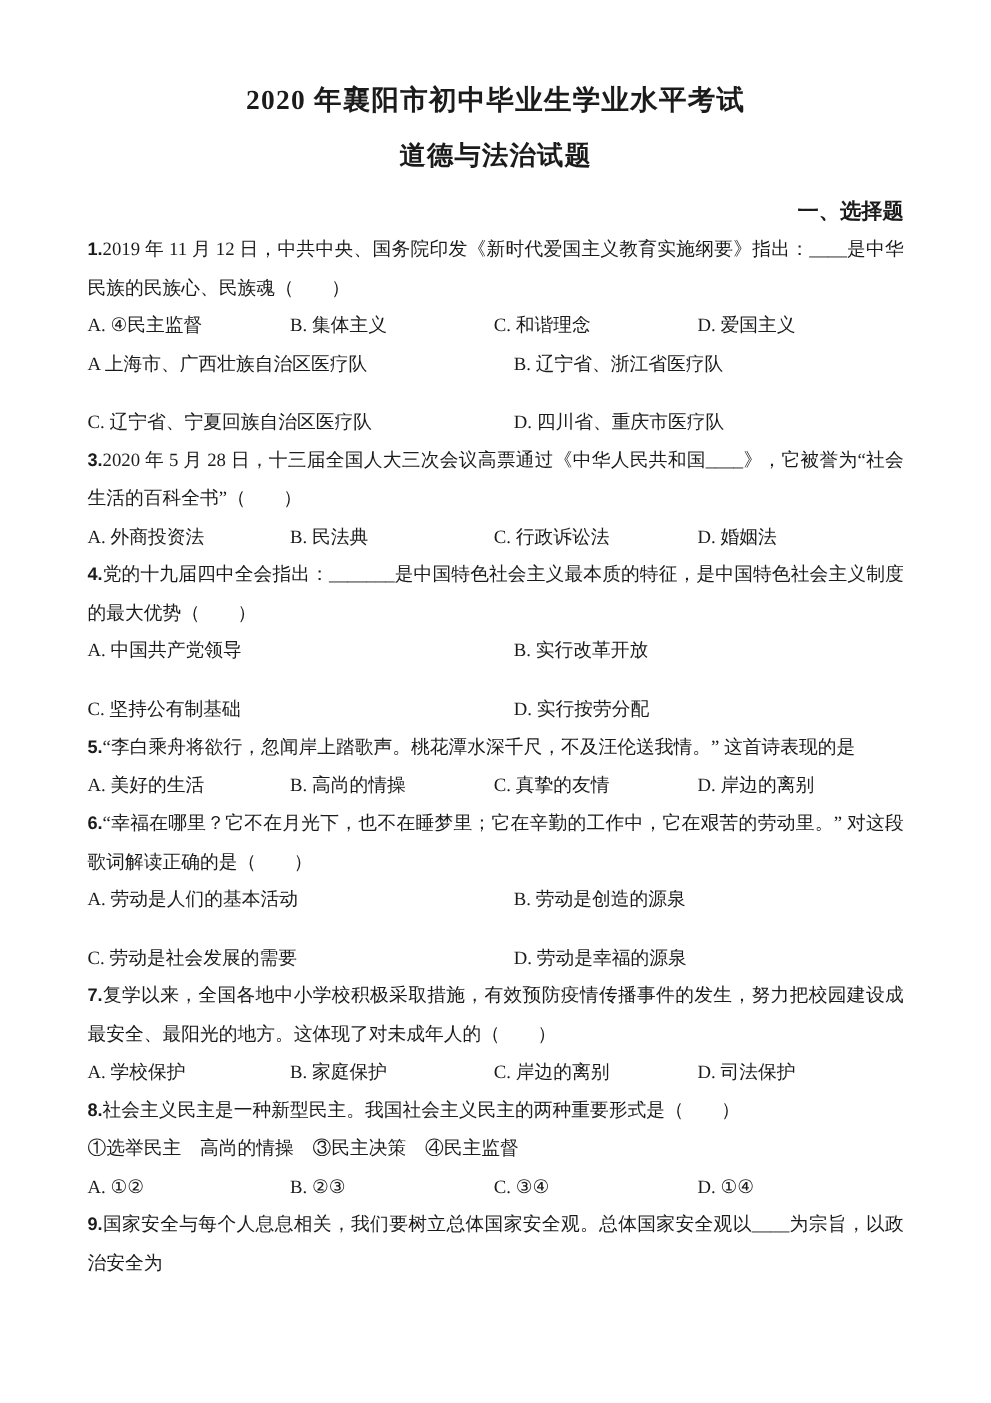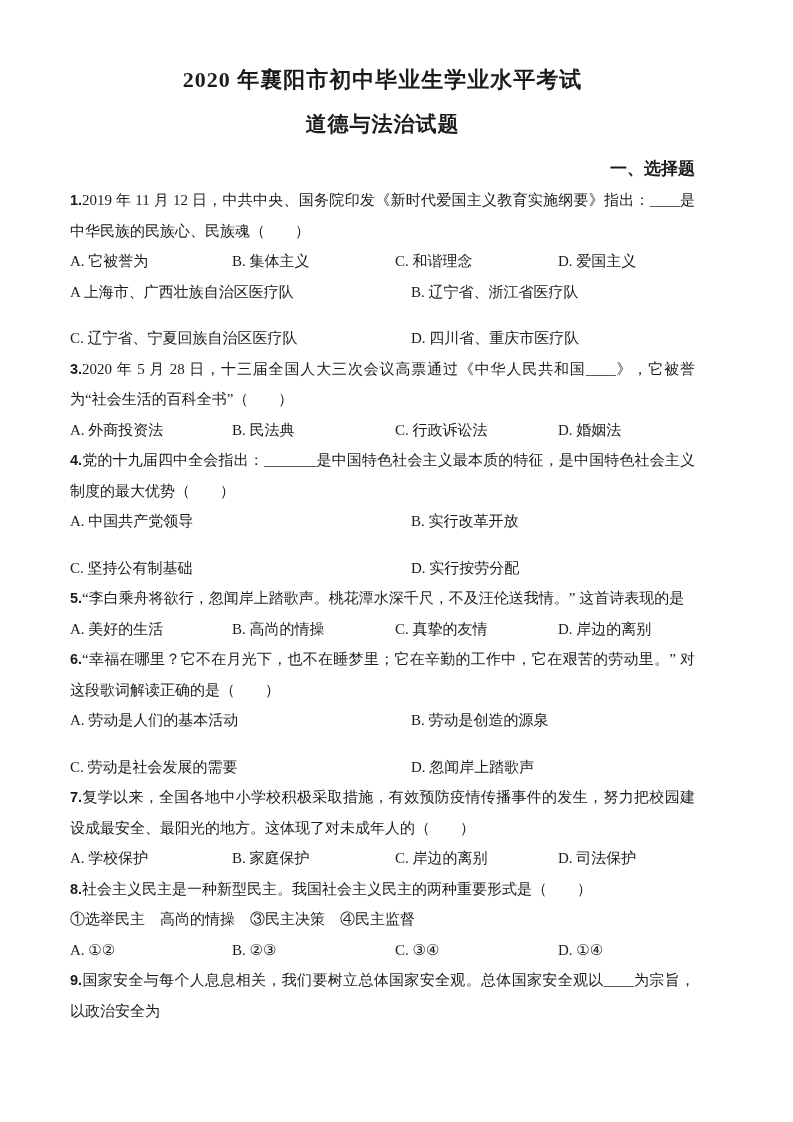--- a/index.html
+++ b/index.html
@@ -11,21 +11,21 @@
     width: 793px;
     height: 1122px;
     overflow: hidden;
     color: #1b1b1b;
     font-family: "Liberation Serif", "DejaVu Serif", serif;
   }
   .page {
     box-sizing: border-box;
     width: 793px;
     height: 1122px;
-    padding: 64px 98px 0 70px;
+    padding: 64px 70px 0 70px;
     background: #ffffff;
   }
   .title {
     margin: 0;
     font-size: 22px;
     line-height: 32px;
     font-weight: 700;
     text-align: center;
     letter-spacing: 1px;
   }
@@ -87,21 +87,21 @@
 <body>
 
 <div class="page">
   <h1 class="title">2020 年襄阳市初中毕业生学业水平考试</h1>
   <h2 class="subtitle">道德与法治试题</h2>
   <h3 class="section-heading">一、选择题</h3>
   <div class="questions">
       <div class="question">
         <p class="stem"><span class="qnum">1.</span><span class="stem-text">2019 年 11 月 12 日，中共中央、国务院印发《新时代爱国主义教育实施纲要》指出：____是中华民族的民族心、民族魂（　　）</span></p>
         <div class="options row4">
-          <span class="option">A. 它被誉为</span>
+          <span class="option">A. ④民主监督</span>
           <span class="option">B. 集体主义</span>
           <span class="option">C. 和谐理念</span>
           <span class="option">D. 爱国主义</span>
         </div>
       </div>
       <div class="question">
         <div class="options grid2">
           <span class="option">A 上海市、广西壮族自治区医疗队</span>
           <span class="option">B. 辽宁省、浙江省医疗队</span>
           <span class="option">C. 辽宁省、宁夏回族自治区医疗队</span>
@@ -134,21 +134,21 @@
           <span class="option">C. 真挚的友情</span>
           <span class="option">D. 岸边的离别</span>
         </div>
       </div>
       <div class="question">
         <p class="stem"><span class="qnum">6.</span><span class="stem-text">“幸福在哪里？它不在月光下，也不在睡梦里；它在辛勤的工作中，它在艰苦的劳动里。” 对这段歌词解读正确的是（　　）</span></p>
         <div class="options grid2">
           <span class="option">A. 劳动是人们的基本活动</span>
           <span class="option">B. 劳动是创造的源泉</span>
           <span class="option">C. 劳动是社会发展的需要</span>
-          <span class="option">D. 忽闻岸上踏歌声</span>
+          <span class="option">D. 劳动是幸福的源泉</span>
         </div>
       </div>
       <div class="question">
         <p class="stem"><span class="qnum">7.</span><span class="stem-text">复学以来，全国各地中小学校积极采取措施，有效预防疫情传播事件的发生，努力把校园建设成最安全、最阳光的地方。这体现了对未成年人的（　　）</span></p>
         <div class="options row4">
           <span class="option">A. 学校保护</span>
           <span class="option">B. 家庭保护</span>
           <span class="option">C. 岸边的离别</span>
           <span class="option">D. 司法保护</span>
         </div>

